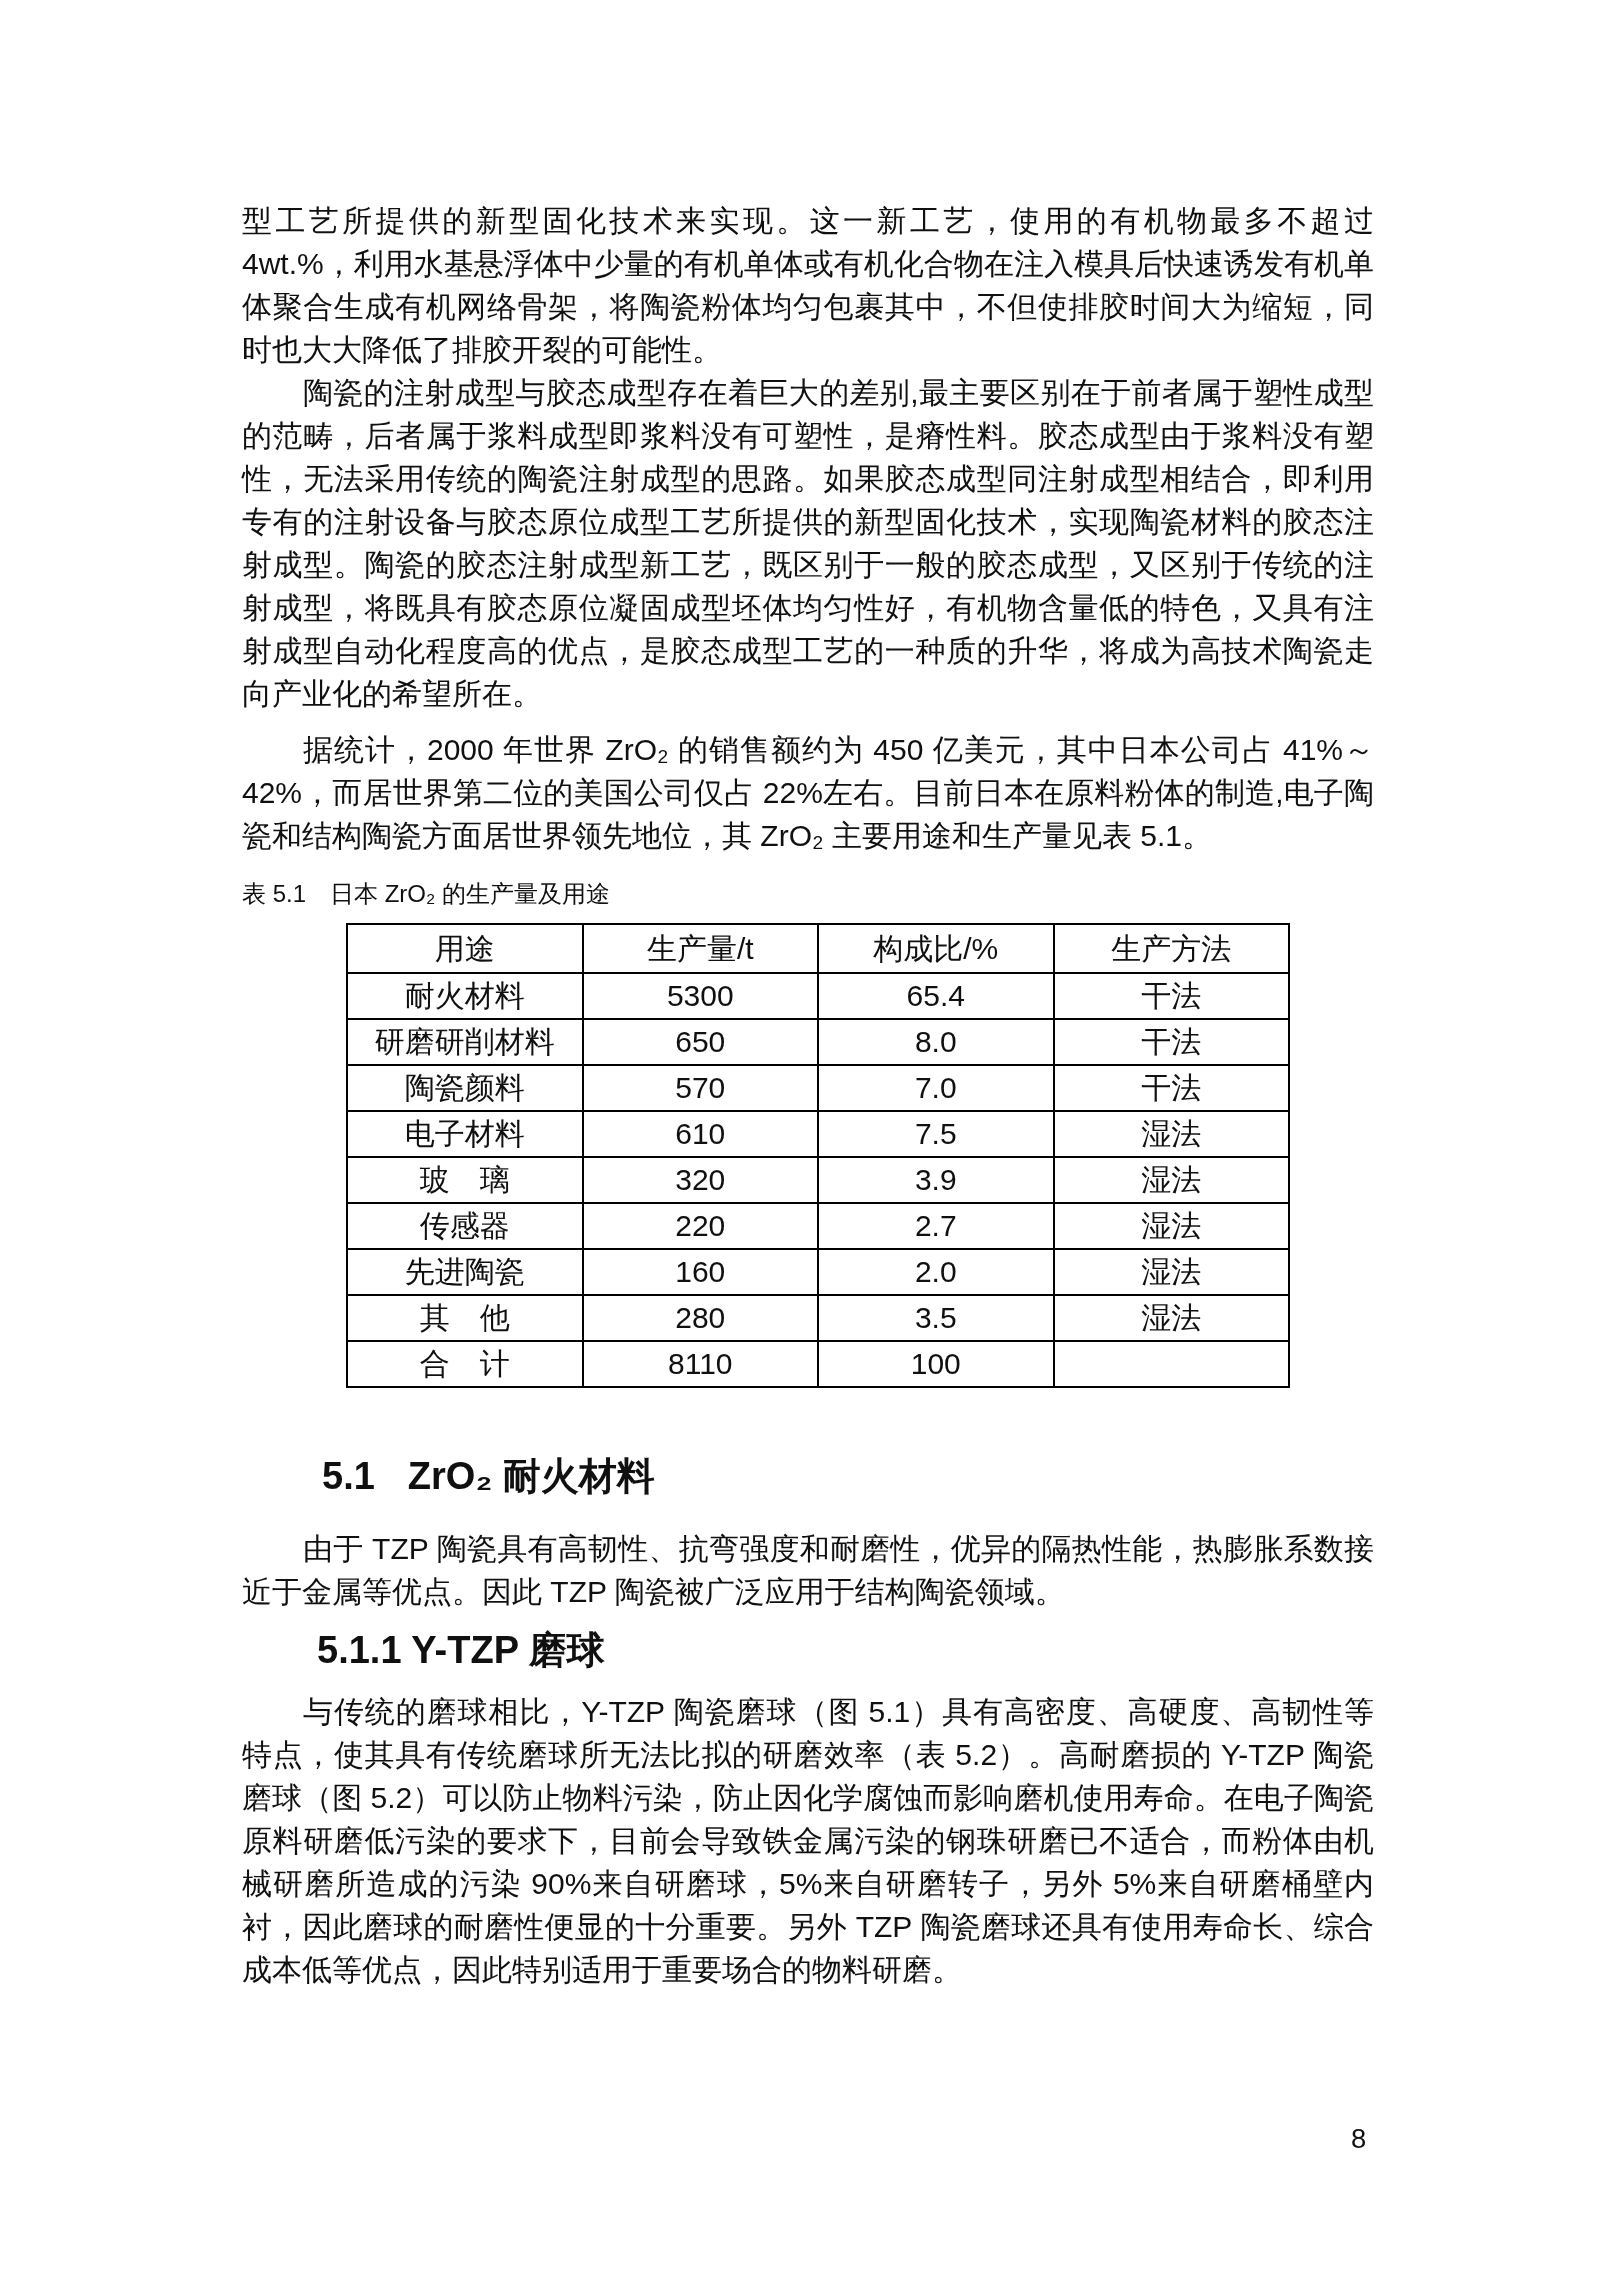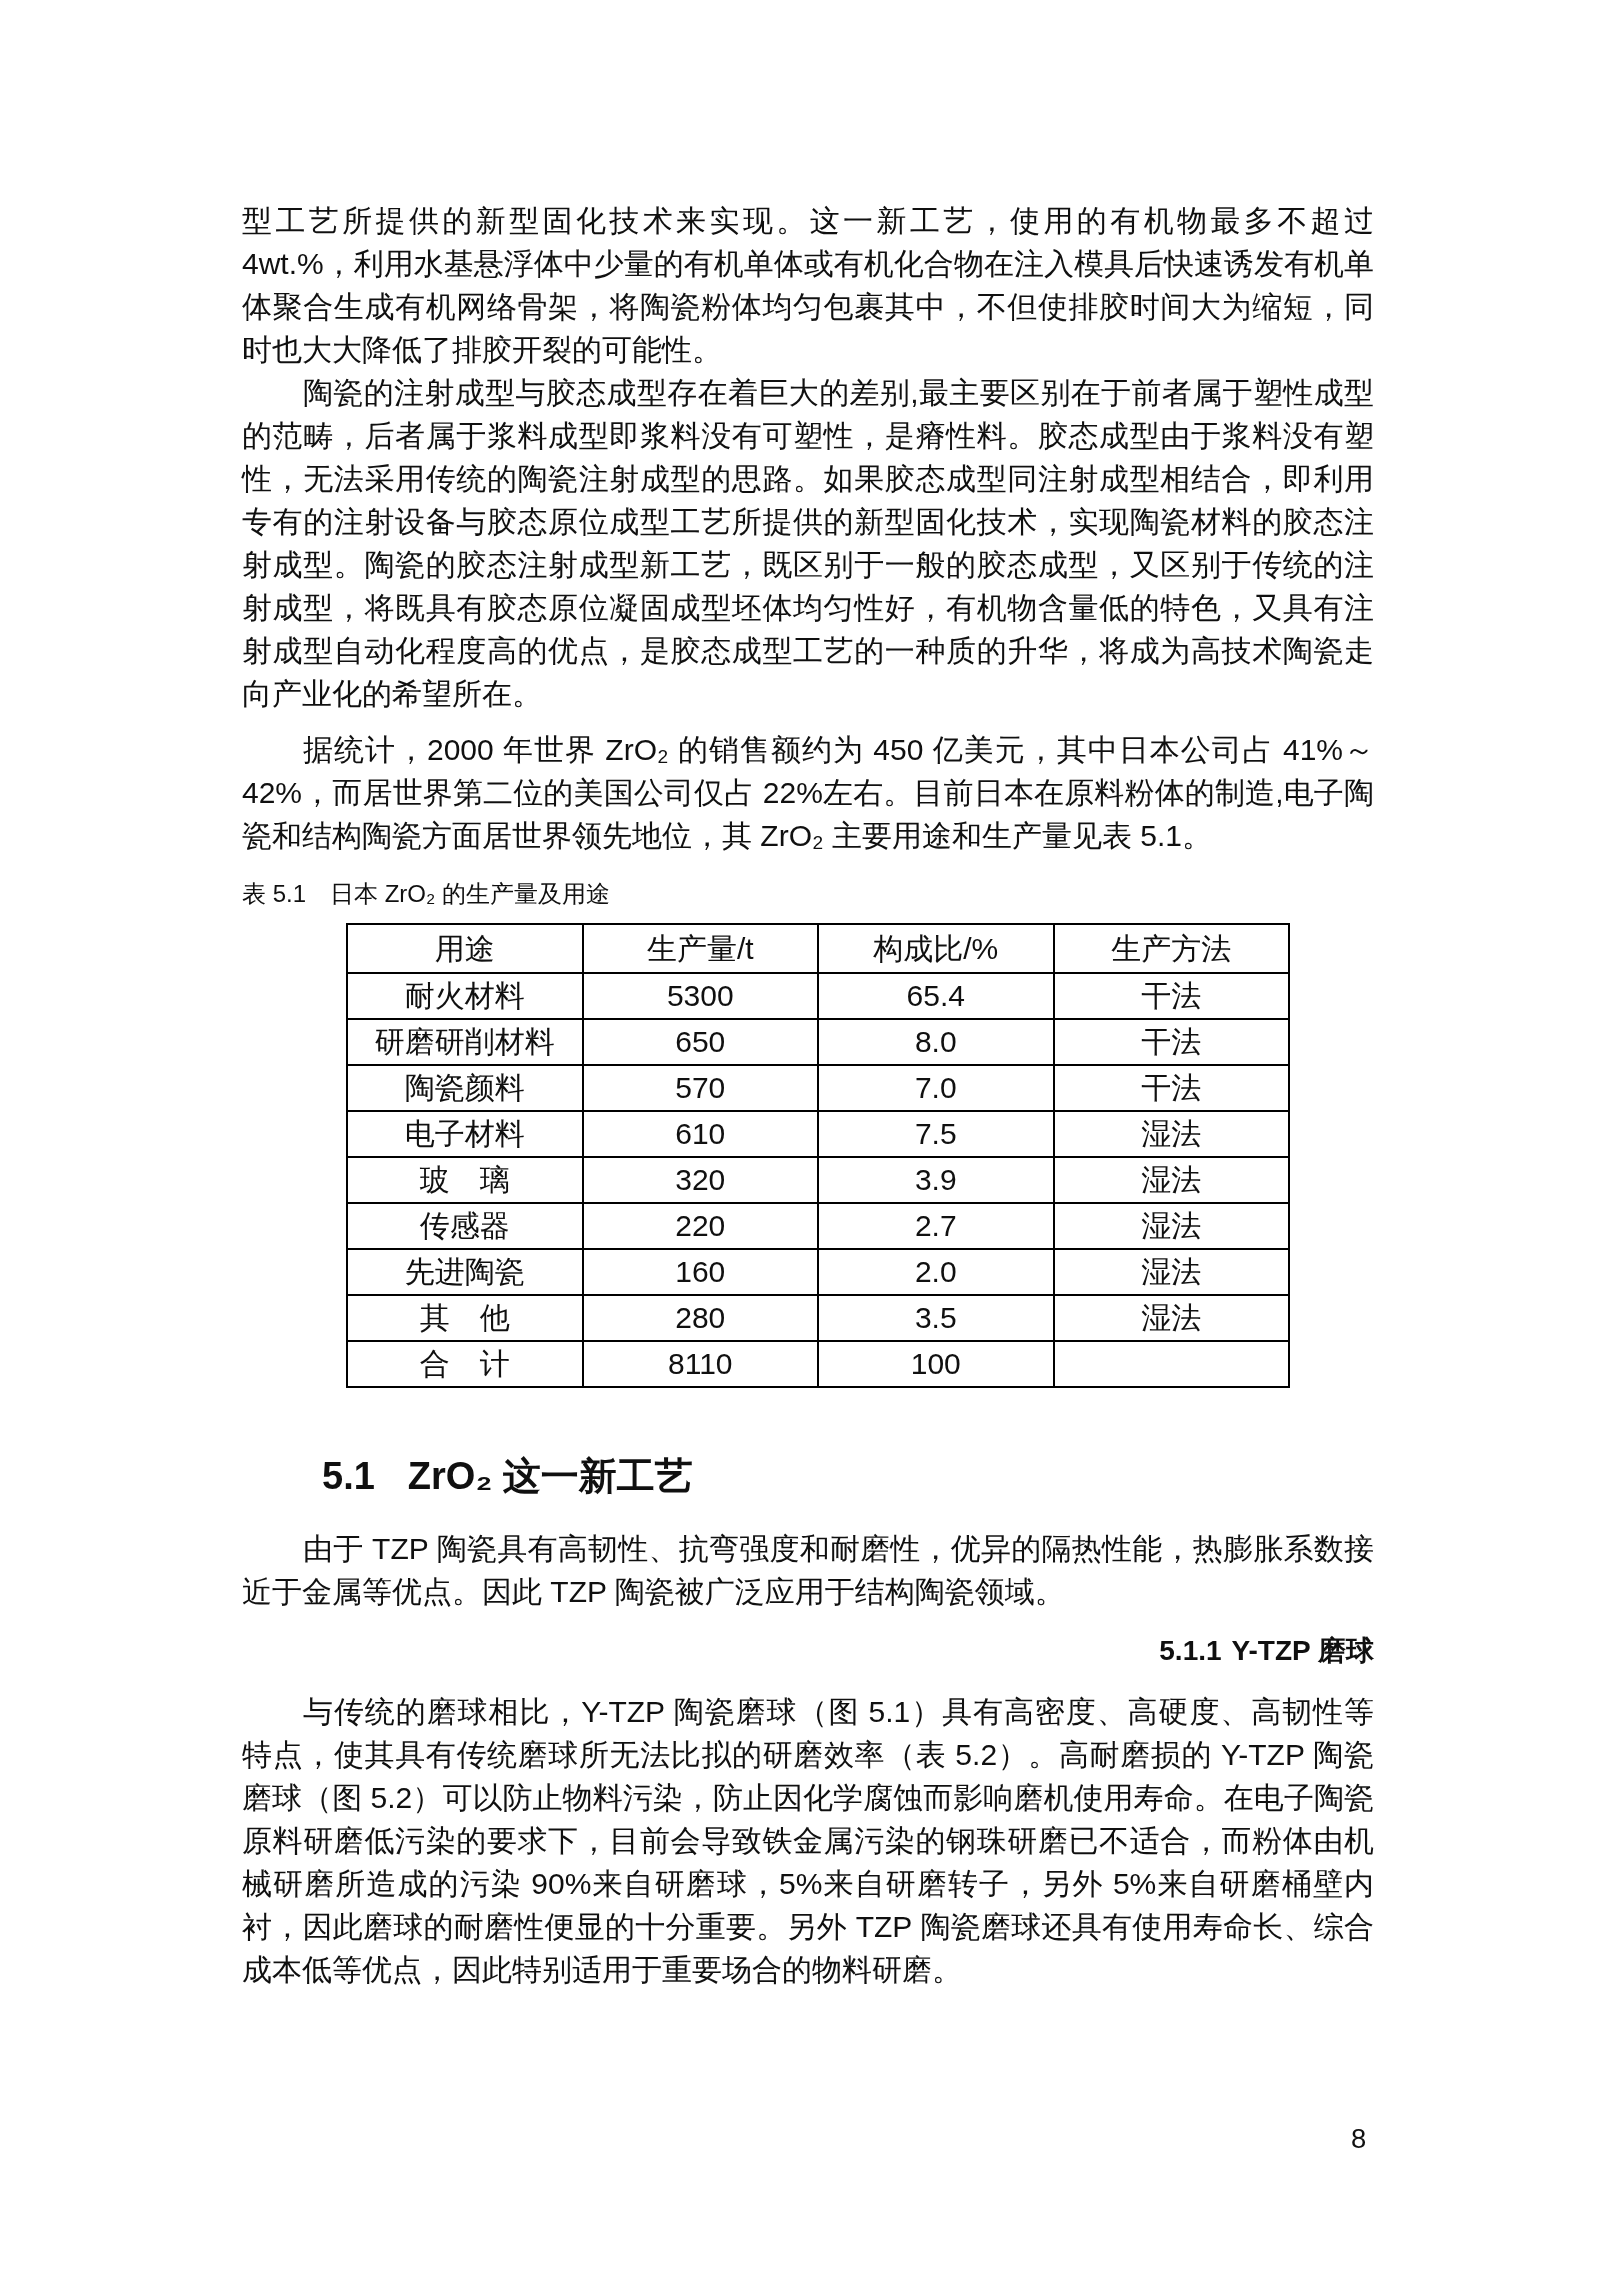--- a/index.html
+++ b/index.html
@@ -52,23 +52,23 @@
     text-align: left;
     white-space: nowrap;
   }
   .h-section .h-num {
     display: inline-block;
     margin-right: 33px;
   }
   
   .h-subsection {
     margin: 15.7px 0 0 75px;
-    font-size: 28px;
+    font-size: 38px;
     line-height: 43px;
-    text-align: right;
+    text-align: left;
     white-space: nowrap;
   }
   .h-subsection .h-num {
     display: inline-block;
     margin-right: 9.8px;
   }
   .p-stats { margin-top: 13px; }
   .p-tzp   { margin-top: 25.5px; }
   .p-mill  { margin-top: 17.6px; }
 
@@ -182,21 +182,21 @@
           </tr>
           <tr>
             <td>合　计</td>
             <td>8110</td>
             <td>100</td>
             <td></td>
           </tr>
         </tbody>
     </table>
 
-    <h2 class="h-section"><span class="h-num">5.1</span><span>ZrO₂ 这一新工艺</span></h2>
+    <h2 class="h-section"><span class="h-num">5.1</span><span>ZrO₂ 耐火材料</span></h2>
 
     <p class="para indent p-tzp">由于 TZP 陶瓷具有高韧性、抗弯强度和耐磨性，优异的隔热性能，热膨胀系数接近于金属等优点。因此 TZP 陶瓷被广泛应用于结构陶瓷领域。</p>
 
     <h3 class="h-subsection"><span class="h-num">5.1.1</span><span>Y-TZP 磨球</span></h3>
 
     <p class="para indent p-mill">与传统的磨球相比，Y-TZP 陶瓷磨球（图 5.1）具有高密度、高硬度、高韧性等特点，使其具有传统磨球所无法比拟的研磨效率（表 5.2）。高耐磨损的 Y-TZP 陶瓷磨球（图 5.2）可以防止物料污染，防止因化学腐蚀而影响磨机使用寿命。在电子陶瓷原料研磨低污染的要求下，目前会导致铁金属污染的钢珠研磨已不适合，而粉体由机械研磨所造成的污染 90%来自研磨球，5%来自研磨转子，另外 5%来自研磨桶壁内衬，因此磨球的耐磨性便显的十分重要。另外 TZP 陶瓷磨球还具有使用寿命长、综合成本低等优点，因此特别适用于重要场合的物料研磨。</p>
 
   </div>
 
   <div class="page-number">8</div>

